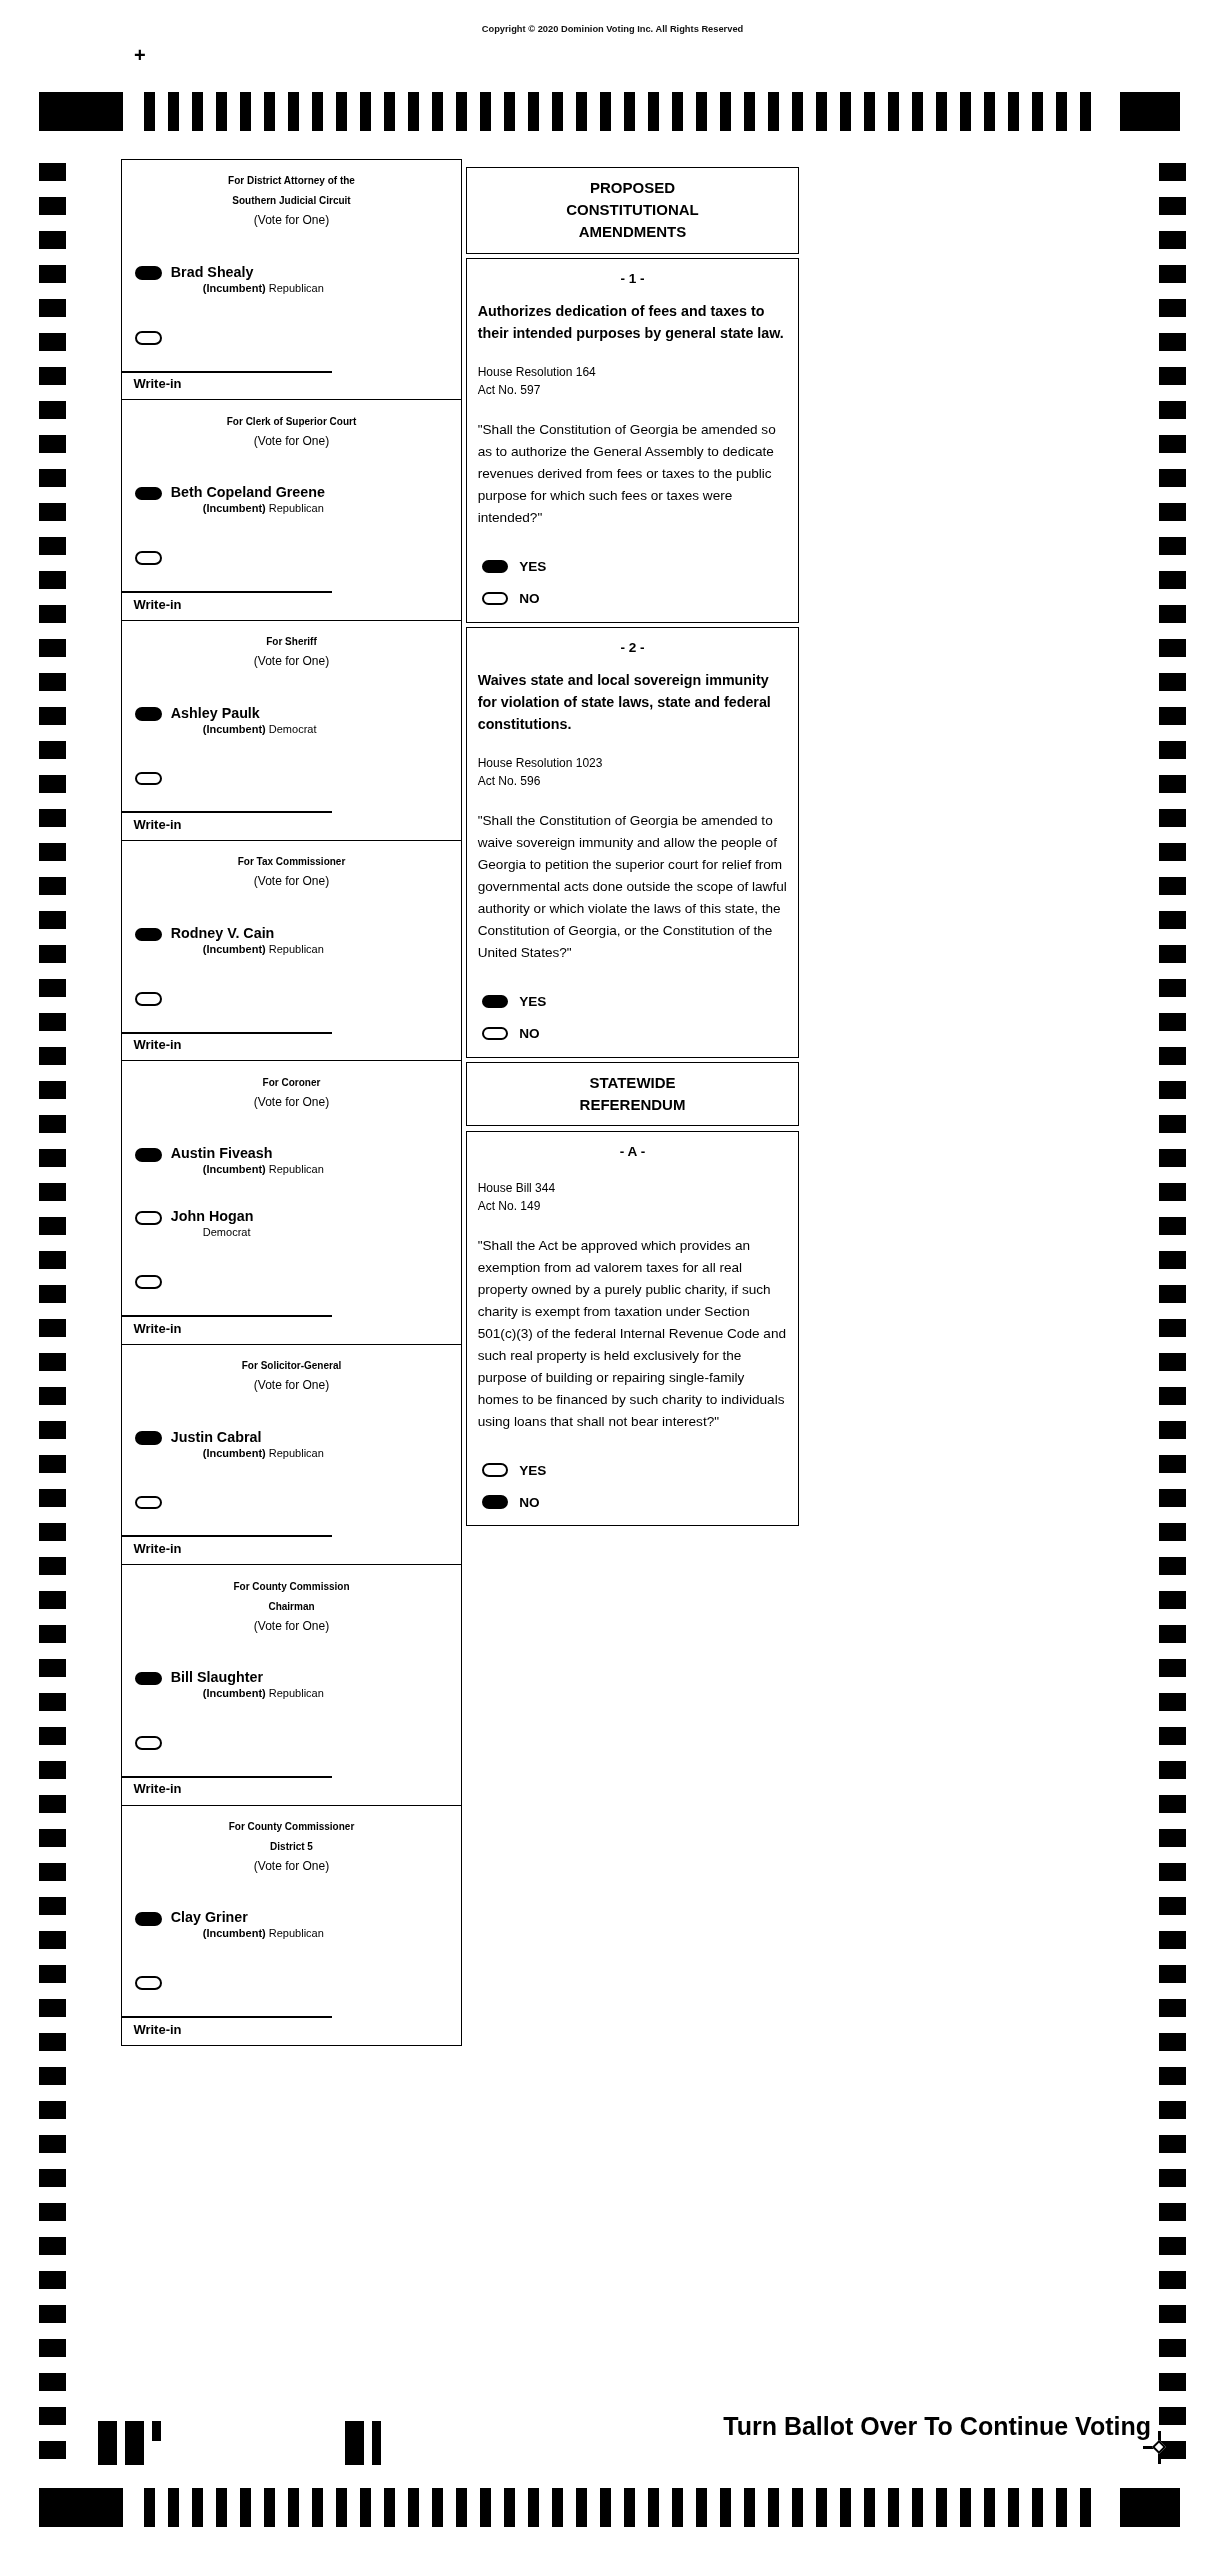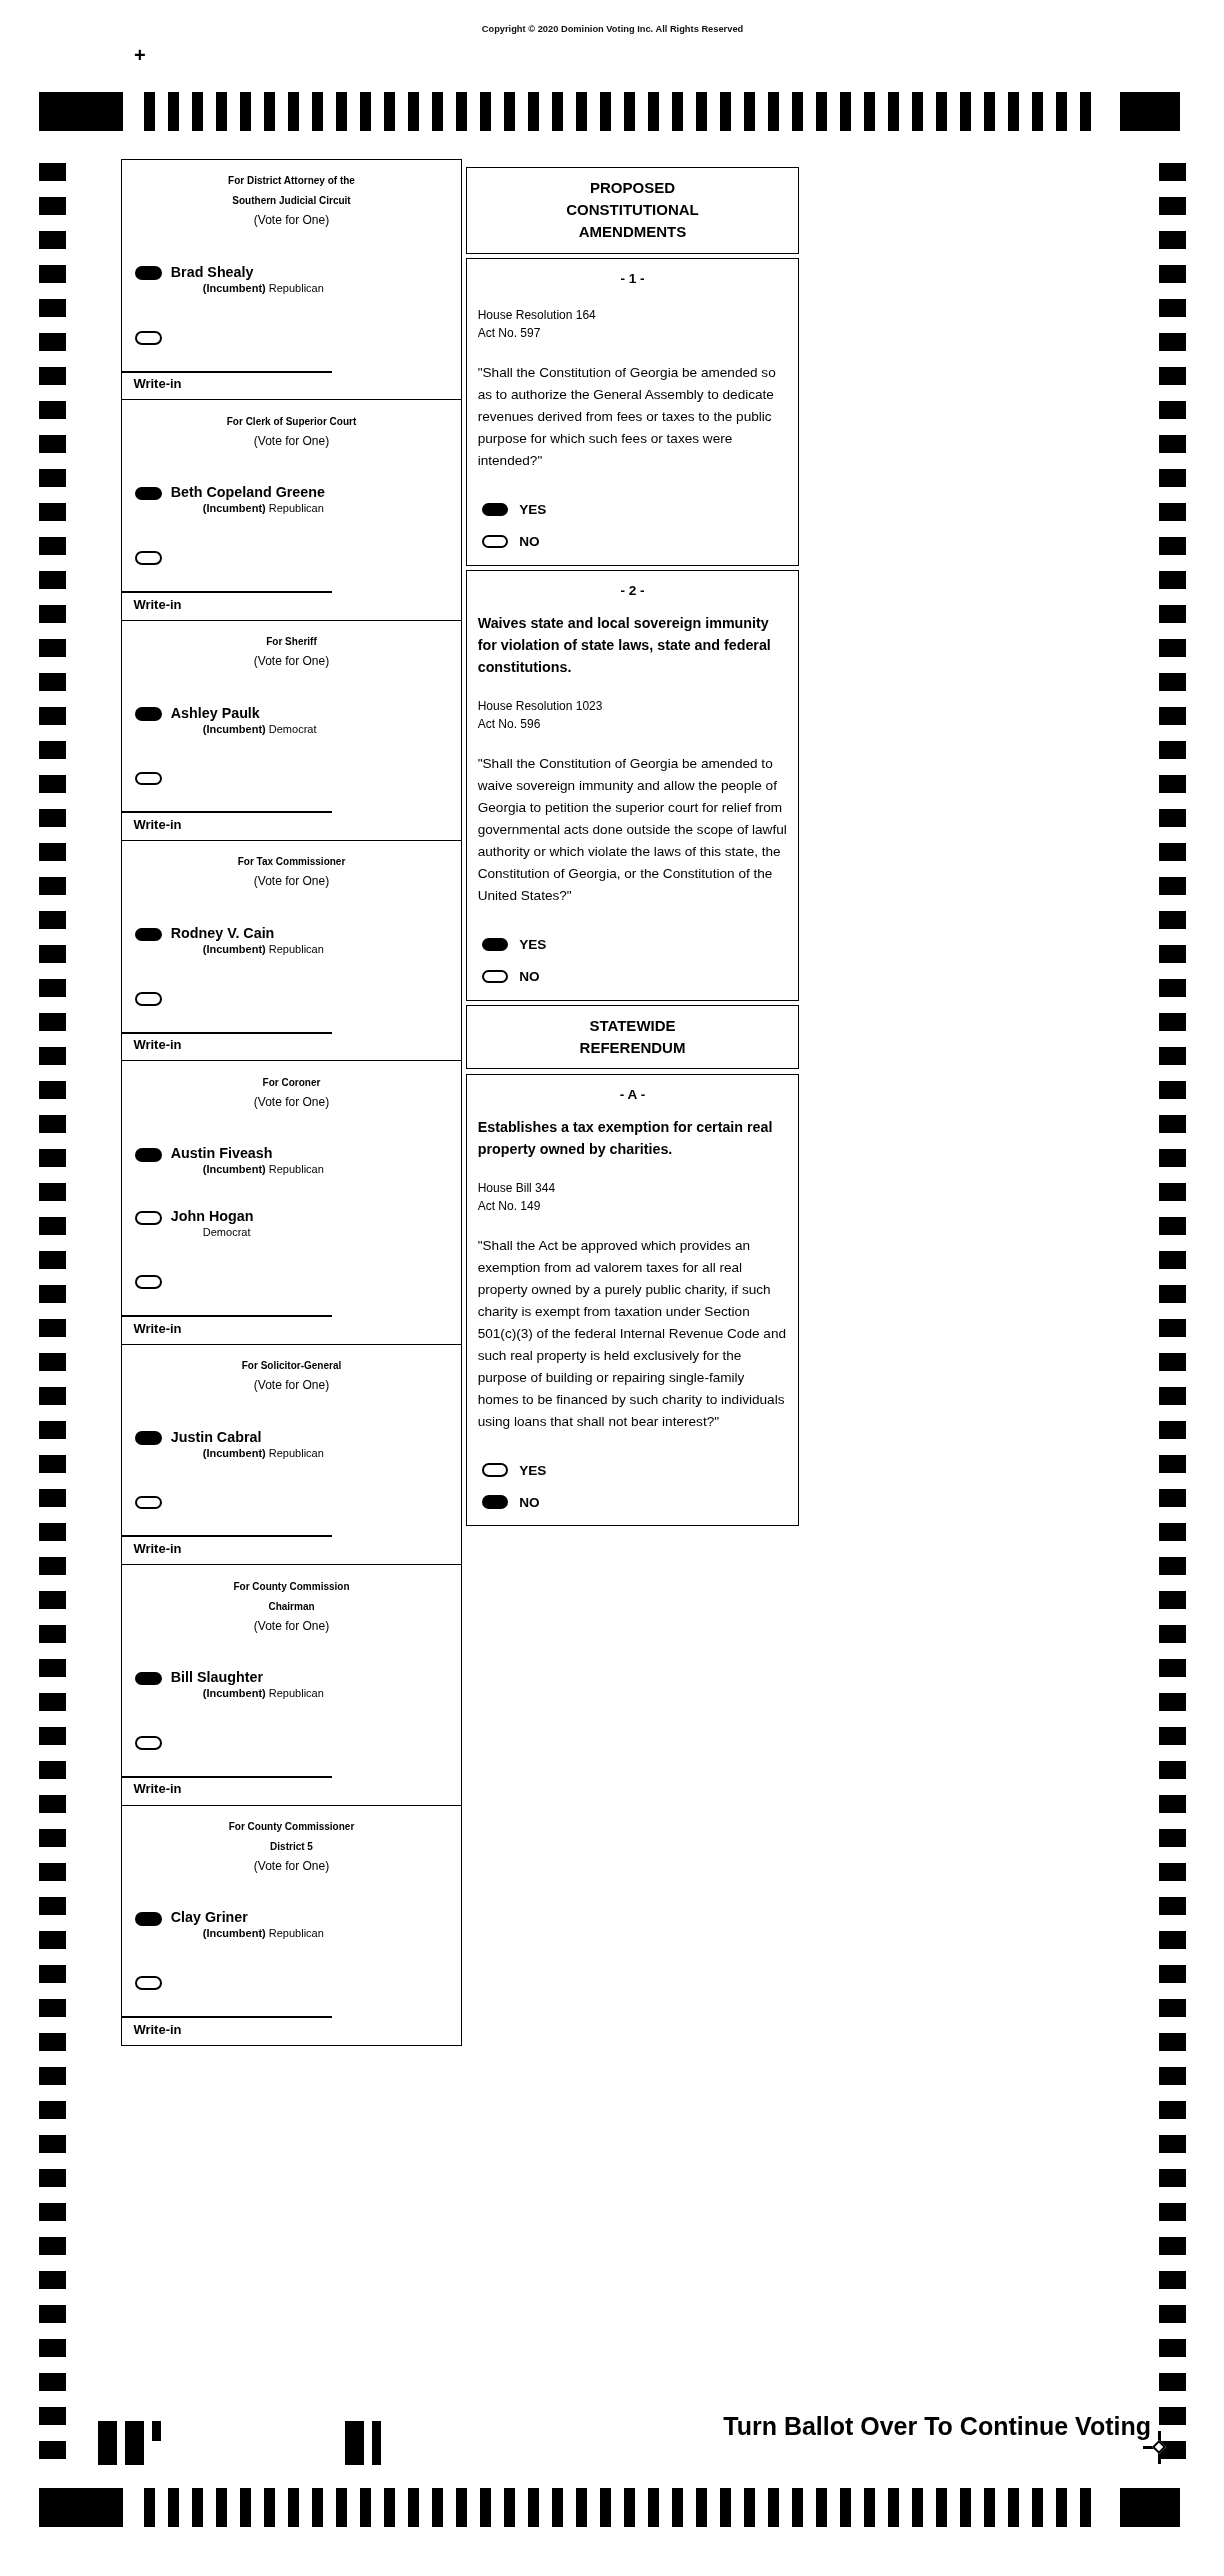--- a/index.html
+++ b/index.html
@@ -254,20 +254,21 @@
     <div class="rc-box">
       <div class="rc-header">
         <div>PROPOSED</div>
         <div>CONSTITUTIONAL</div>
         <div>AMENDMENTS</div>
       </div>
     </div>
 
     <div class="rc-box measure">
       <div class="measure-number">- 1 -</div>
+      <div class="measure-summary">Authorizes dedication of fees and taxes to their intended purposes by general state law.</div>
       <div class="measure-refs">
         <div>House Resolution 164</div>
         <div>Act No. 597</div>
       </div>
       <div class="measure-question">"Shall the Constitution of Georgia be amended so as to authorize the General Assembly to dedicate revenues derived from fees or taxes to the public purpose for which such fees or taxes were intended?"</div>
       <div class="choice-row first">
         <span class="bubble filled"></span>
         <span class="choice-label">YES</span>
       </div>
       <div class="choice-row">
@@ -296,21 +297,20 @@
 
     <div class="rc-box">
       <div class="rc-header">
         <div>STATEWIDE</div>
         <div>REFERENDUM</div>
       </div>
     </div>
 
     <div class="rc-box measure">
       <div class="measure-number">- A -</div>
-      <div class="measure-summary">Establishes a tax exemption for certain real property owned by charities.</div>
       <div class="measure-refs">
         <div>House Bill 344</div>
         <div>Act No. 149</div>
       </div>
       <div class="measure-question">"Shall the Act be approved which provides an exemption from ad valorem taxes for all real property owned by a purely public charity, if such charity is exempt from taxation under Section 501(c)(3) of the federal Internal Revenue Code and such real property is held exclusively for the purpose of building or repairing single-family homes to be financed by such charity to individuals using loans that shall not bear interest?"</div>
       <div class="choice-row first">
         <span class="bubble"></span>
         <span class="choice-label">YES</span>
       </div>
       <div class="choice-row">

